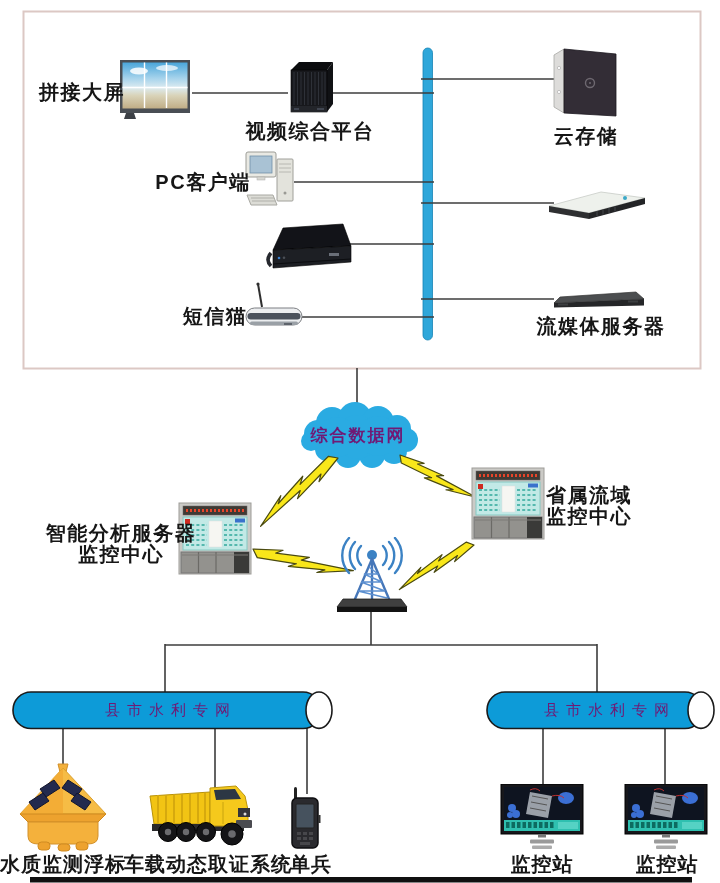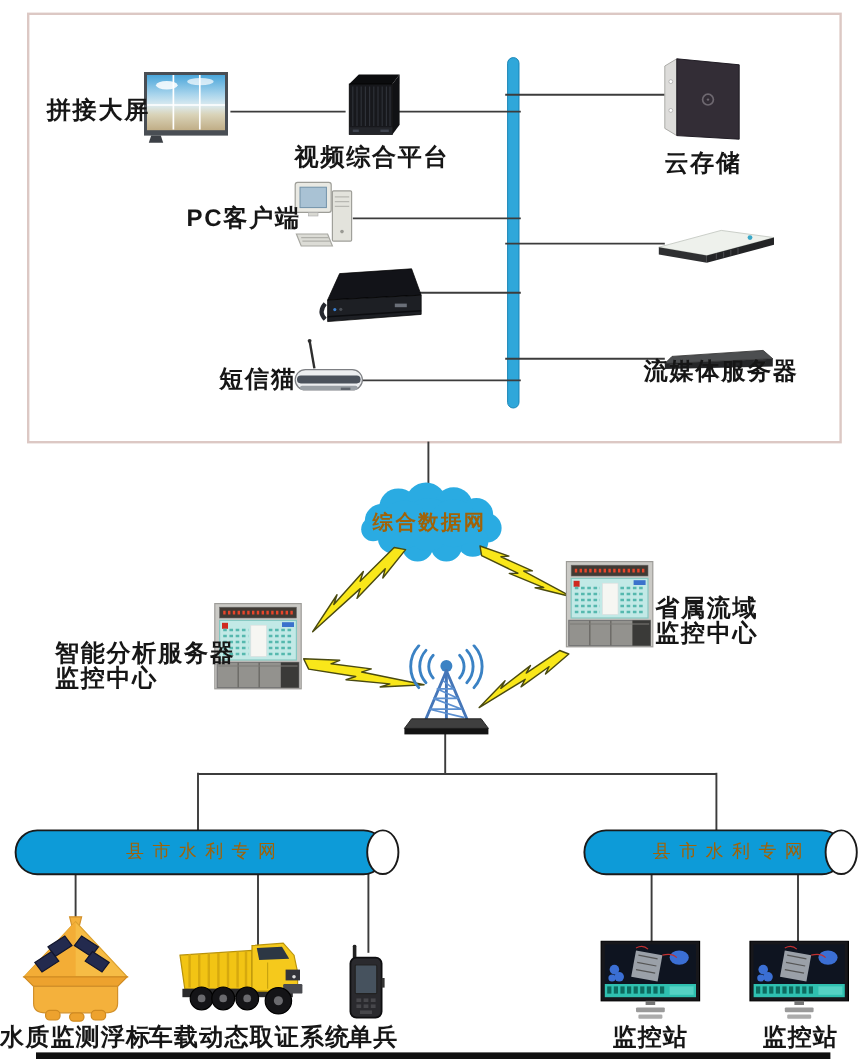--- a/index.html
+++ b/index.html
@@ -2,22 +2,22 @@
 <html><head>
 <meta charset="utf-8">
 <style>
   html,body{margin:0;padding:0;background:#fff;}
   #canvas{position:relative;width:720px;height:883px;background:#fff;overflow:hidden;
           font-family:"Liberation Sans",sans-serif;}
   #base{position:absolute;left:0;top:0;}
   .dev{position:absolute;line-height:0;}
   .lbl{position:absolute;transform:translate(-50%,-50%);white-space:nowrap;
        font-weight:600;font-size:20px;letter-spacing:1.5px;color:#161616;}
-  .lbl.two{text-align:left;line-height:21px;margin-top:12px;}
-  .lbl.white{color:#a16207;}
+  .lbl.two{text-align:center;line-height:21px;}
+  .lbl.white{color:#701a75;}
   .lbl.cloudtxt{font-size:17px;letter-spacing:2px;}
   .lbl.pipetxt{font-size:15px;font-weight:400;letter-spacing:7px;}
   .lbl.bottom{font-size:20px;letter-spacing:1px;}
 </style>
 </head>
 <body>
 
 <div id="canvas">
 
   <svg id="base" width="720" height="883" viewBox="0 0 720 883">
@@ -424,21 +424,21 @@
       <rect x="30" y="55.5" width="24" height="4" rx="1" fill="#9a9a9a"></rect>
       <rect x="32" y="61.5" width="20" height="3.5" rx="1" fill="#ababab"></rect>
     </svg>
   </div>
 
   <div class="lbl" style="left:82px;top:92px">拼接大屏</div>
   <div class="lbl" style="left:310px;top:131px">视频综合平台</div>
   <div class="lbl" style="left:203px;top:182px">PC客户端</div>
   <div class="lbl" style="left:215px;top:316px">短信猫</div>
   <div class="lbl" style="left:586px;top:136px">云存储</div>
-  <div class="lbl" style="left:601px;top:309px">流媒体服务器</div>
+  <div class="lbl" style="left:601px;top:326px">流媒体服务器</div>
 
   <div class="lbl white cloudtxt" style="left:358px;top:435px">综合数据网</div>
 
   <div class="lbl two" style="left:121px;top:544px">
     <div>智能分析服务器</div>
     <div>监控中心</div>
   </div>
   <div class="lbl two" style="left:589px;top:506px">
     <div>省属流域</div>
     <div>监控中心</div>

